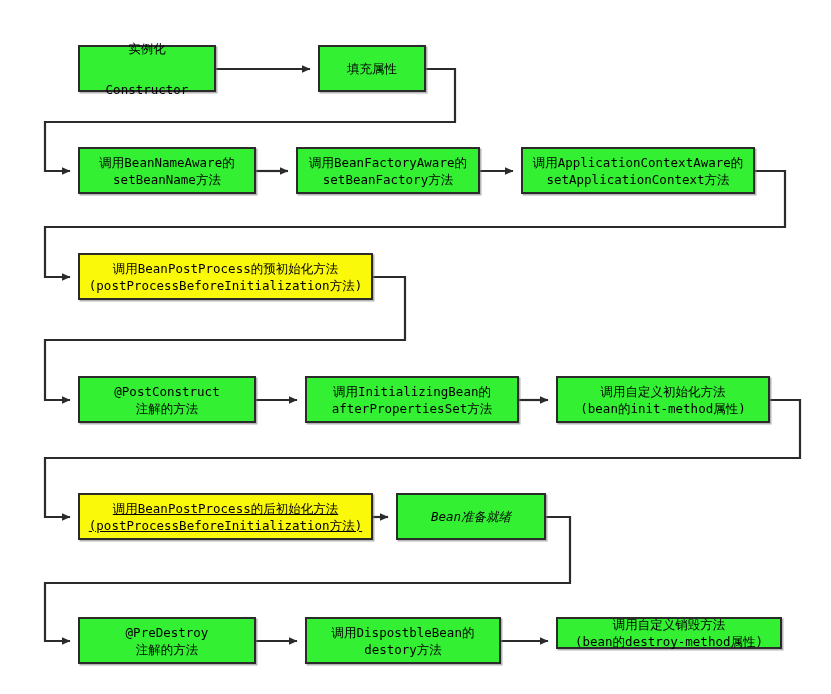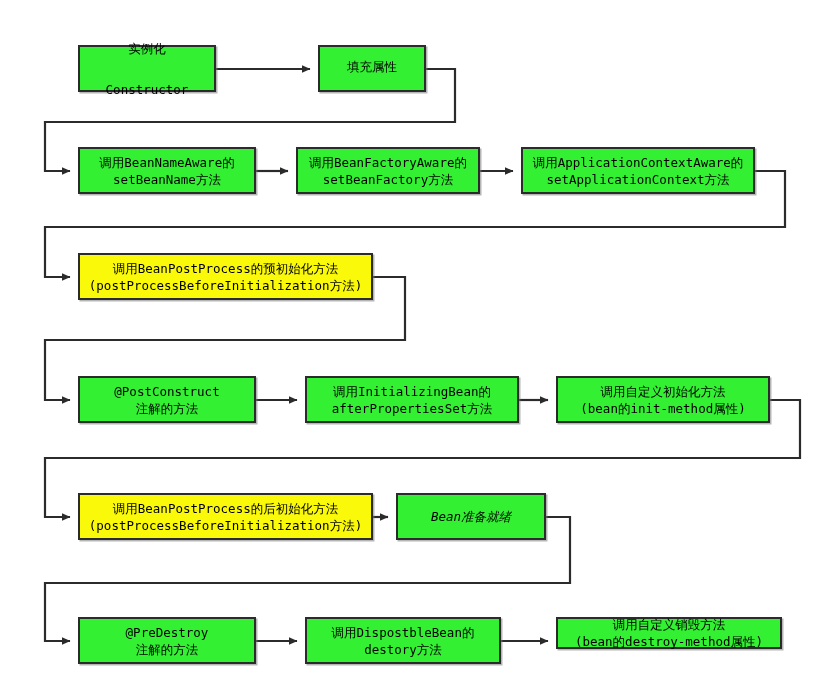--- a/index.html
+++ b/index.html
@@ -87,21 +87,21 @@
 
       <path d="M501,641 L548,641" marker-end="url(#arrowhead)"></path>
     </g>
   </svg>
 
   <div class="node fill-green" style="left: 78px; top: 45px; width: 138px; height: 47px; gap: 24px;">
     <span class="line1">实例化</span>
     <span class="line2">Constructor</span>
   </div>
 
-  <div class="node fill-green single" style="left: 318px; top: 45px; width: 108px; height: 47px; font-family: Liberation Mono, monospace;">
+  <div class="node fill-green single" style="left: 318px; top: 45px; width: 108px; height: 47px;">
     <span class="line1">填充属性</span>
 
   </div>
 
   <div class="node fill-green" style="left: 78px; top: 147px; width: 178px; height: 47px;">
     <span class="line1">调用BeanNameAware的</span>
     <span class="line2">setBeanName方法</span>
   </div>
 
   <div class="node fill-green" style="left: 296px; top: 147px; width: 184px; height: 47px;">
@@ -127,21 +127,21 @@
   <div class="node fill-green" style="left: 305px; top: 376px; width: 214px; height: 47px;">
     <span class="line1">调用InitializingBean的</span>
     <span class="line2">afterPropertiesSet方法</span>
   </div>
 
   <div class="node fill-green" style="left: 556px; top: 376px; width: 214px; height: 47px;">
     <span class="line1">调用自定义初始化方法</span>
     <span class="line2">(bean的init-method属性)</span>
   </div>
 
-  <div class="node fill-yellow" style="left: 78px; top: 493px; width: 295px; height: 47px;">
+  <div class="node fill-yellow" style="left: 78px; top: 493px; width: 295px; height: 47px; text-decoration: underline;">
     <span class="line1">调用BeanPostProcess的后初始化方法</span>
     <span class="line2">(postProcessBeforeInitialization方法)</span>
   </div>
 
   <div class="node fill-green single" style="left: 396px; top: 493px; width: 150px; height: 47px; font-style: italic;">
     <span class="line1">Bean准备就绪</span>
 
   </div>
 
   <div class="node fill-green" style="left: 78px; top: 617px; width: 178px; height: 47px;">

